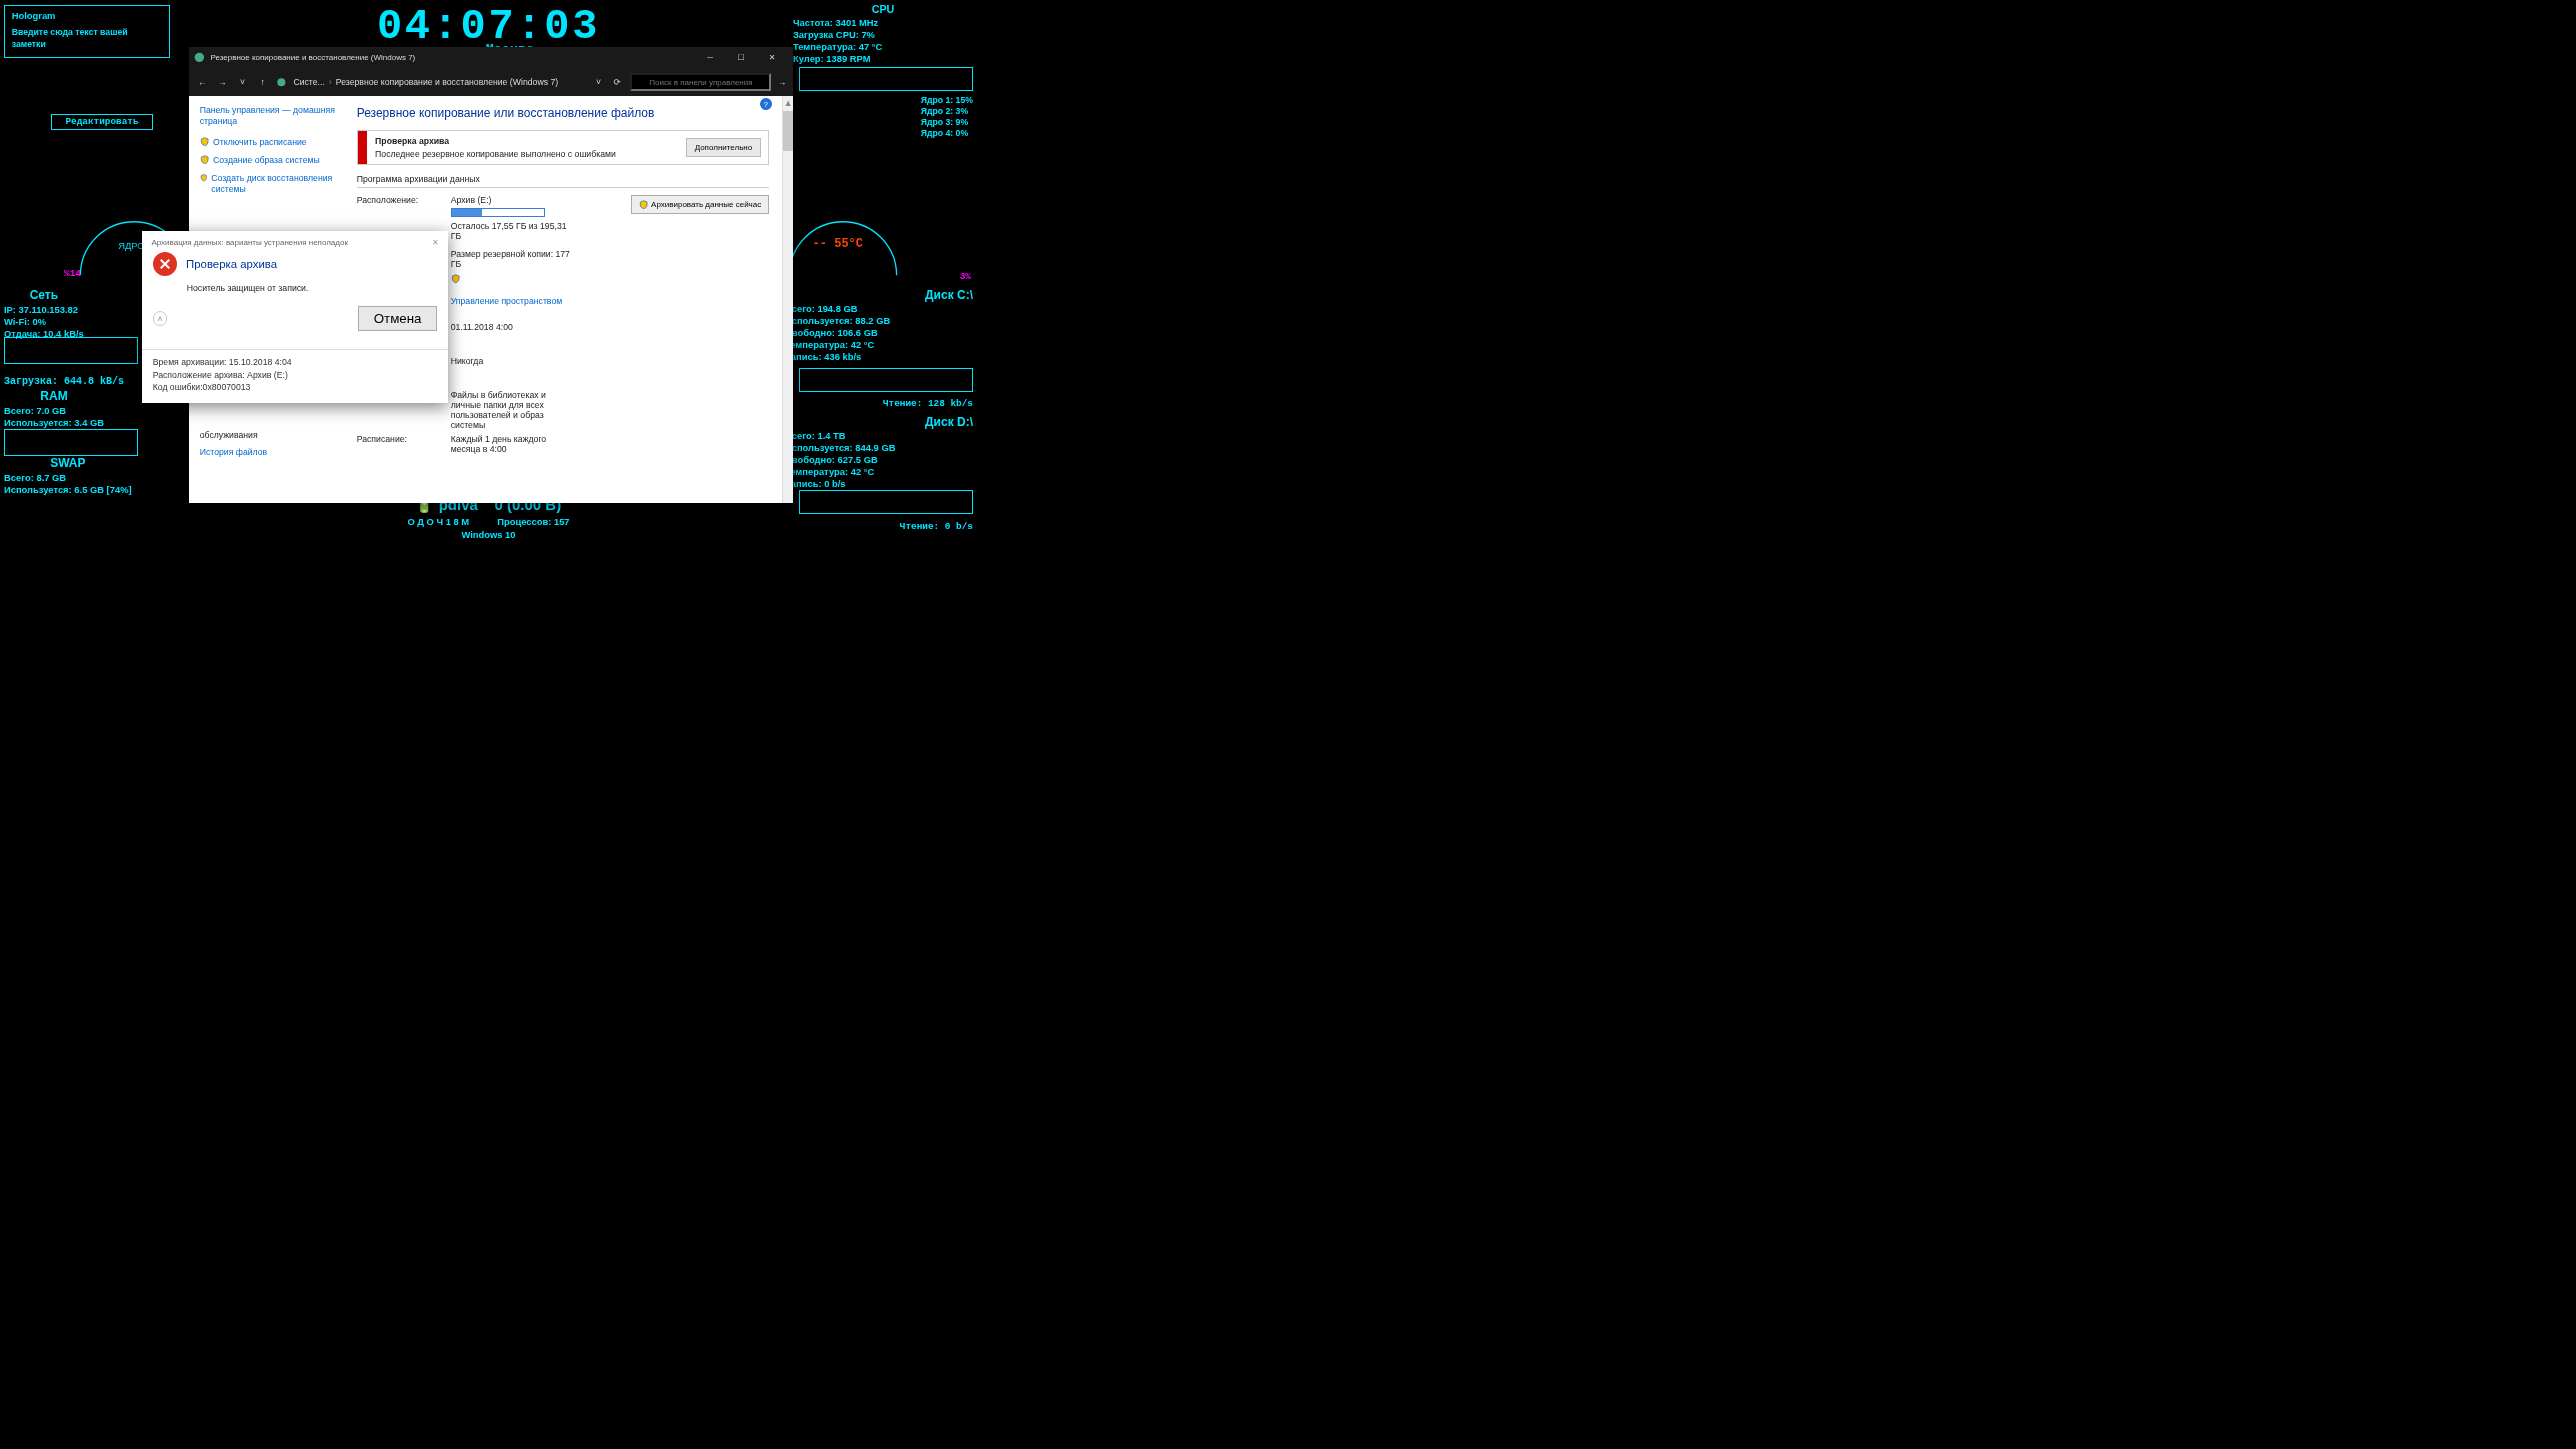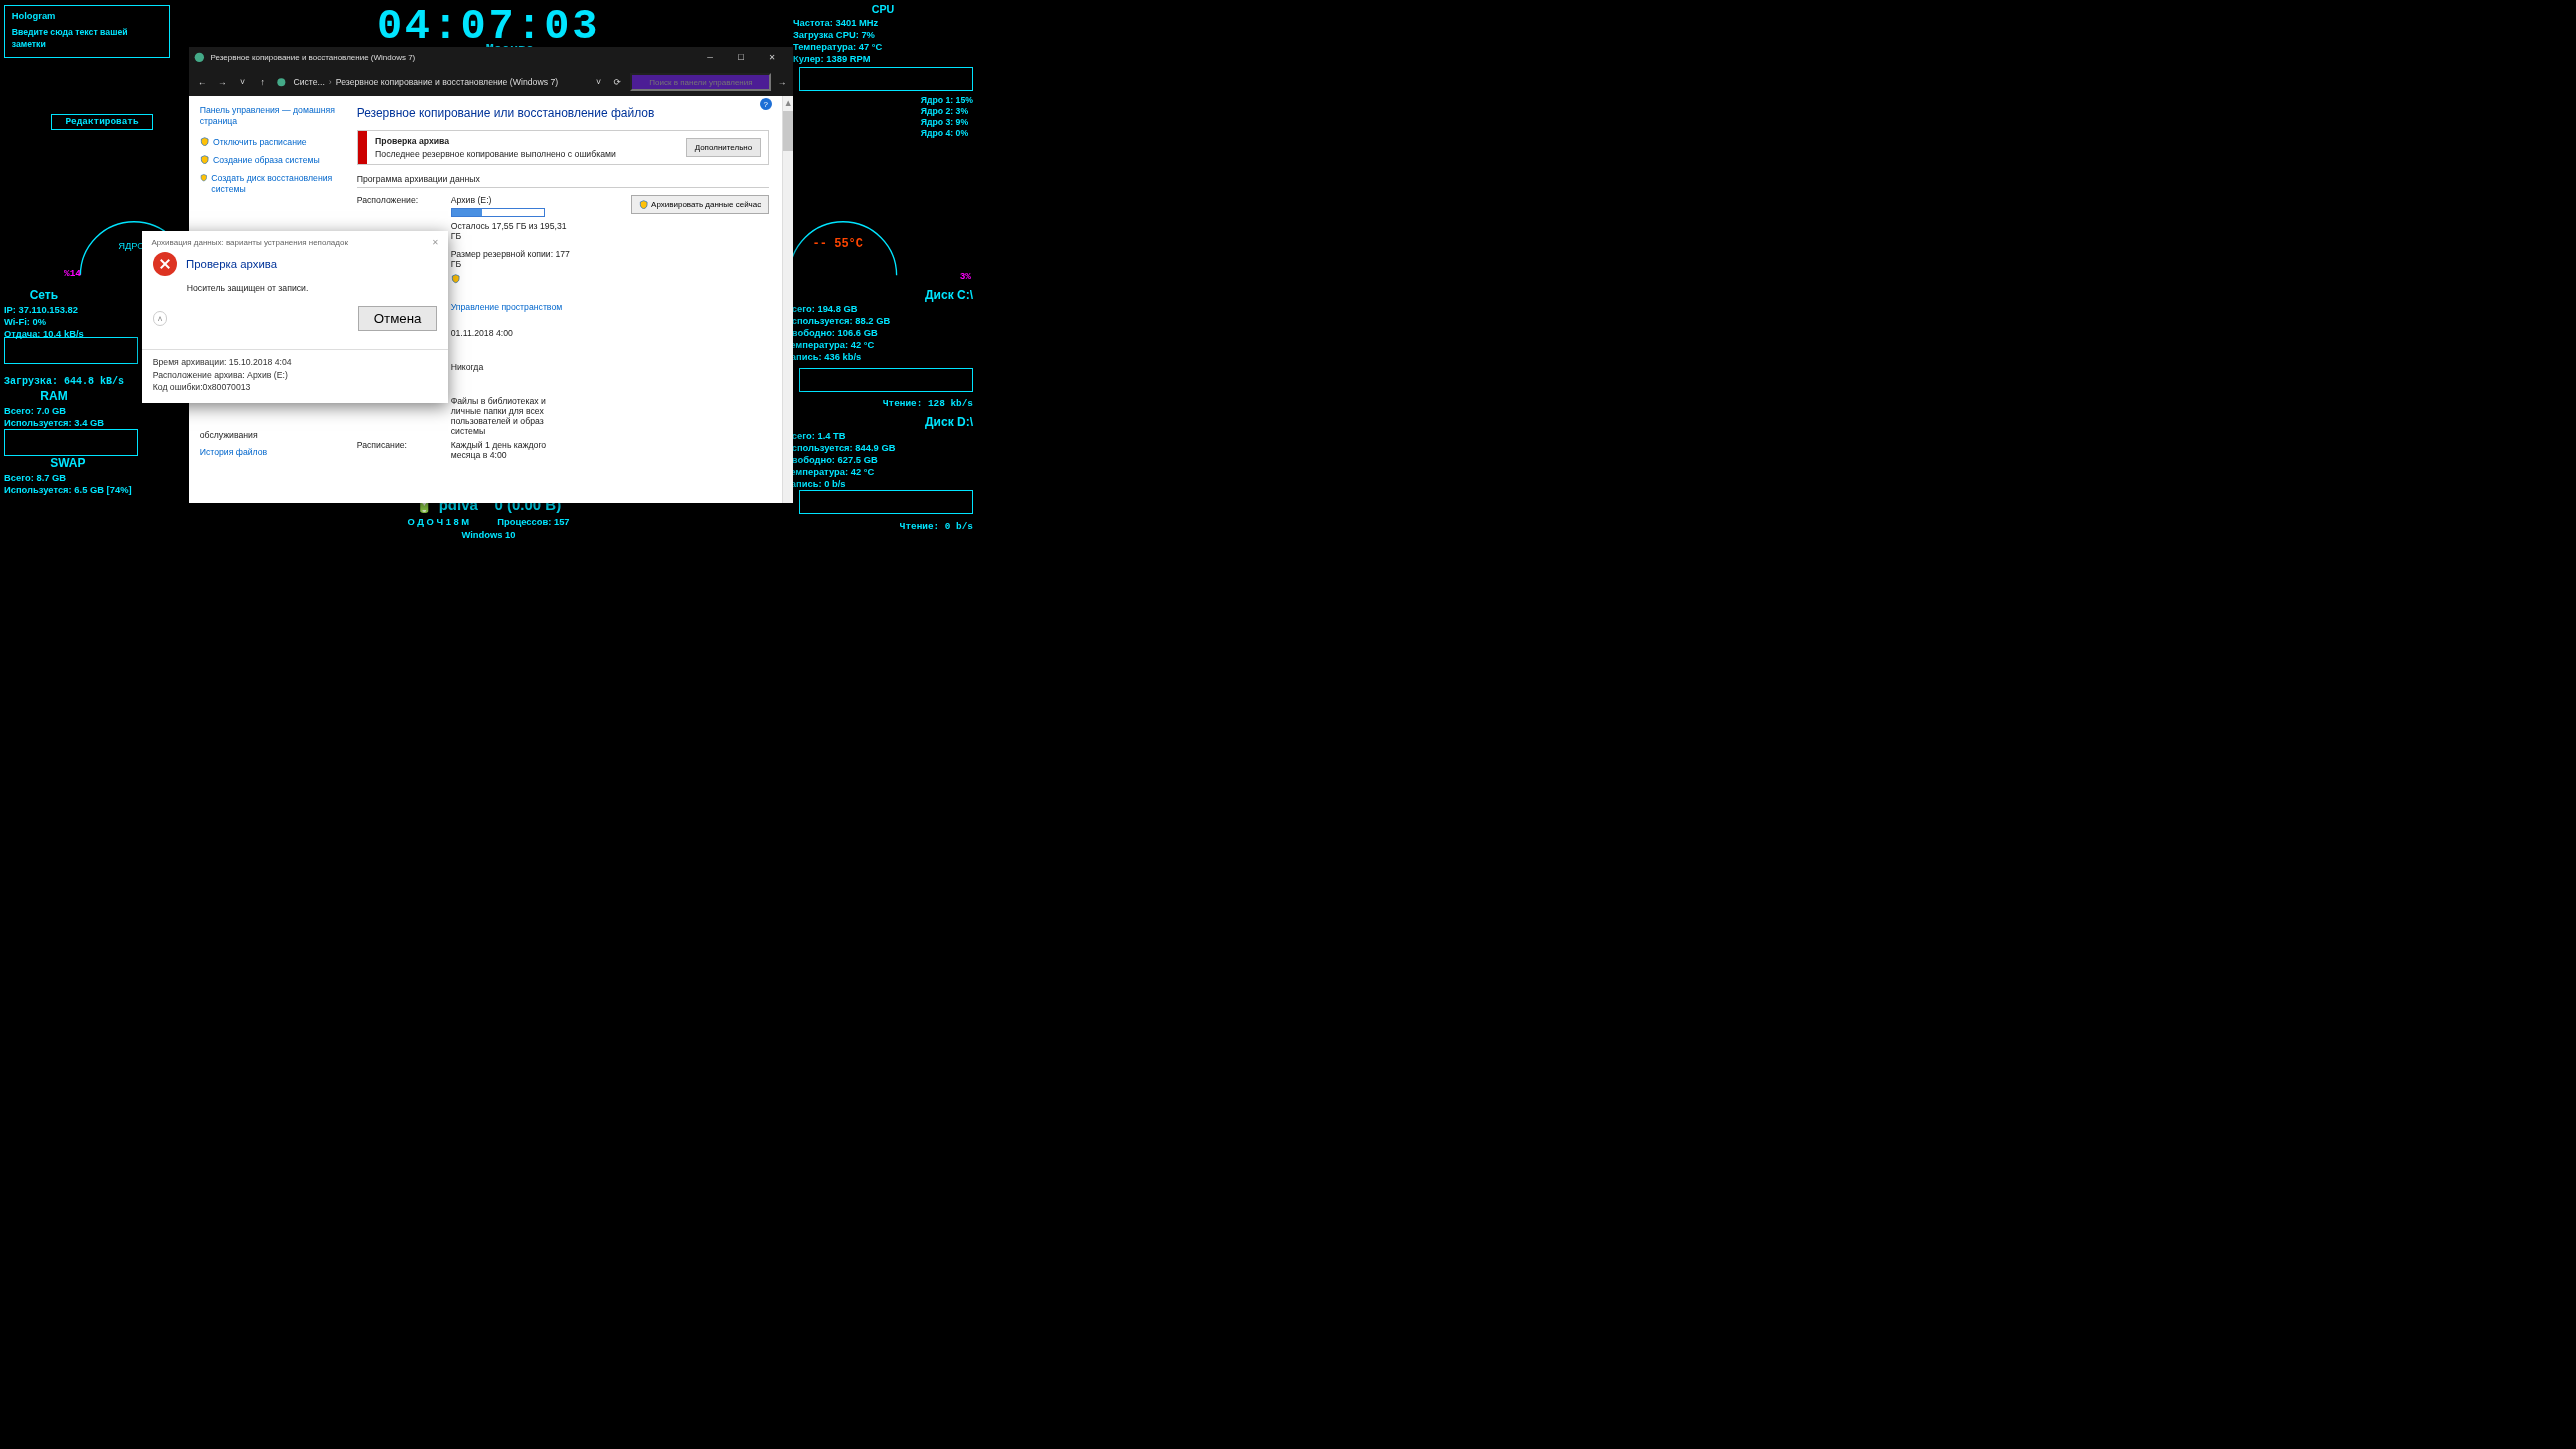--- a/index.html
+++ b/index.html
@@ -67,21 +67,21 @@
 .win { position:absolute; left:189px; top:47px; width:604px; height:456px; background:#fff; box-shadow:0 2.7px 13.4px rgba(0,0,0,.6); display:flex; flex-direction:column; }
 .titlebar { height:21.5px; background:#1a1a1a; color:#ddd; display:flex; align-items:center; padding:0 5.4px; font-size:8px; }
 .titlebar .t-icon { width:10.7px; height:10.7px; margin-right:5.4px; }
 .titlebar .spacer { flex:1; }
 .tbtn { width:31px; height:21.5px; display:flex; align-items:center; justify-content:center; color:#ccc; }
 
 .navbar { height:27px; background:#1a1a1a; display:flex; align-items:center; padding:0 6.7px; gap:6.7px; color:#ddd; font-size:8.7px; }
 .nav-arrow { width:13.4px; text-align:center; }
 .crumb { display:flex; align-items:center; gap:4px; flex:1; }
 .crumb-sep { color:#888; }
-.search { background:#4c1d95; color:#888; padding:2.7px 5.4px 2.7px 17.4px; width:141px; font-size:8px; position:relative; }
+.search { background:#000000; color:#888; padding:2.7px 5.4px 2.7px 17.4px; width:141px; font-size:8px; position:relative; }
 .refresh-ic, .down-ic { width:12px; text-align:center; color:#ddd;}
 
 .win-body { flex:1; display:flex; background:#fff; overflow:hidden; position:relative; }
 .sidebar { width:161px; padding:9.4px 10.7px; font-size:8.7px; }
 .sidebar .home { color:#0066cc; margin-bottom:9.4px; line-height:1.3; }
 .sidebar .lnk { color:#0066cc; display:flex; align-items:flex-start; gap:4px; margin-bottom:6.7px; line-height:1.3; cursor:pointer; }
 
 .main { flex:1; padding:10.7px 13.4px 6.7px 6.7px; font-size:8.7px; color:#222; overflow-y:auto; position:relative;}
 .main h2 { color:#003399; font-size:12px; font-weight:normal; margin-bottom:9.4px; }
 .alert-row { display:flex; border:0.7px solid #ccc; margin-bottom:9.4px; }
@@ -294,21 +294,21 @@
           <div>
         <div>Архив (E:)</div>
         <div class="prog-wrap">
               <div class="prog-fill"></div>
             </div>
         <div style="margin-top:4px;max-width:121px">Осталось 17,55 ГБ из 195,31 ГБ</div>
         <div style="margin-top:8px;max-width:121px">Размер резервной копии: 177 ГБ</div>
         <div style="margin-top:5.4px"><svg class="shield-svg" viewBox="0 0 14 14">
                 <path d="M7 1l5 2v4c0 3-2 5-5 6-3-1-5-3-5-6V3z" fill="#ffc107" stroke="#1565c0"></path>
               </svg></div>
-        <div class="mg-link" style="margin-top:16px">Управление пространством</div>
+        <div class="mg-link" style="margin-top:10px">Управление пространством</div>
         <div style="margin-top:16px">01.11.2018 4:00</div>
         <div style="margin-top:24px">Никогда</div>
         <div style="margin-top:24px;max-width:107px">Файлы в библиотеках и личные папки для всех пользователей и образ системы</div>
       </div>
         </div>
 
       <div class="kv" style="margin-top:2.7px">
           <div class="k">Расписание:</div>
           <div style="max-width:107px">Каждый 1 день каждого месяца в 4:00</div>
         </div>

